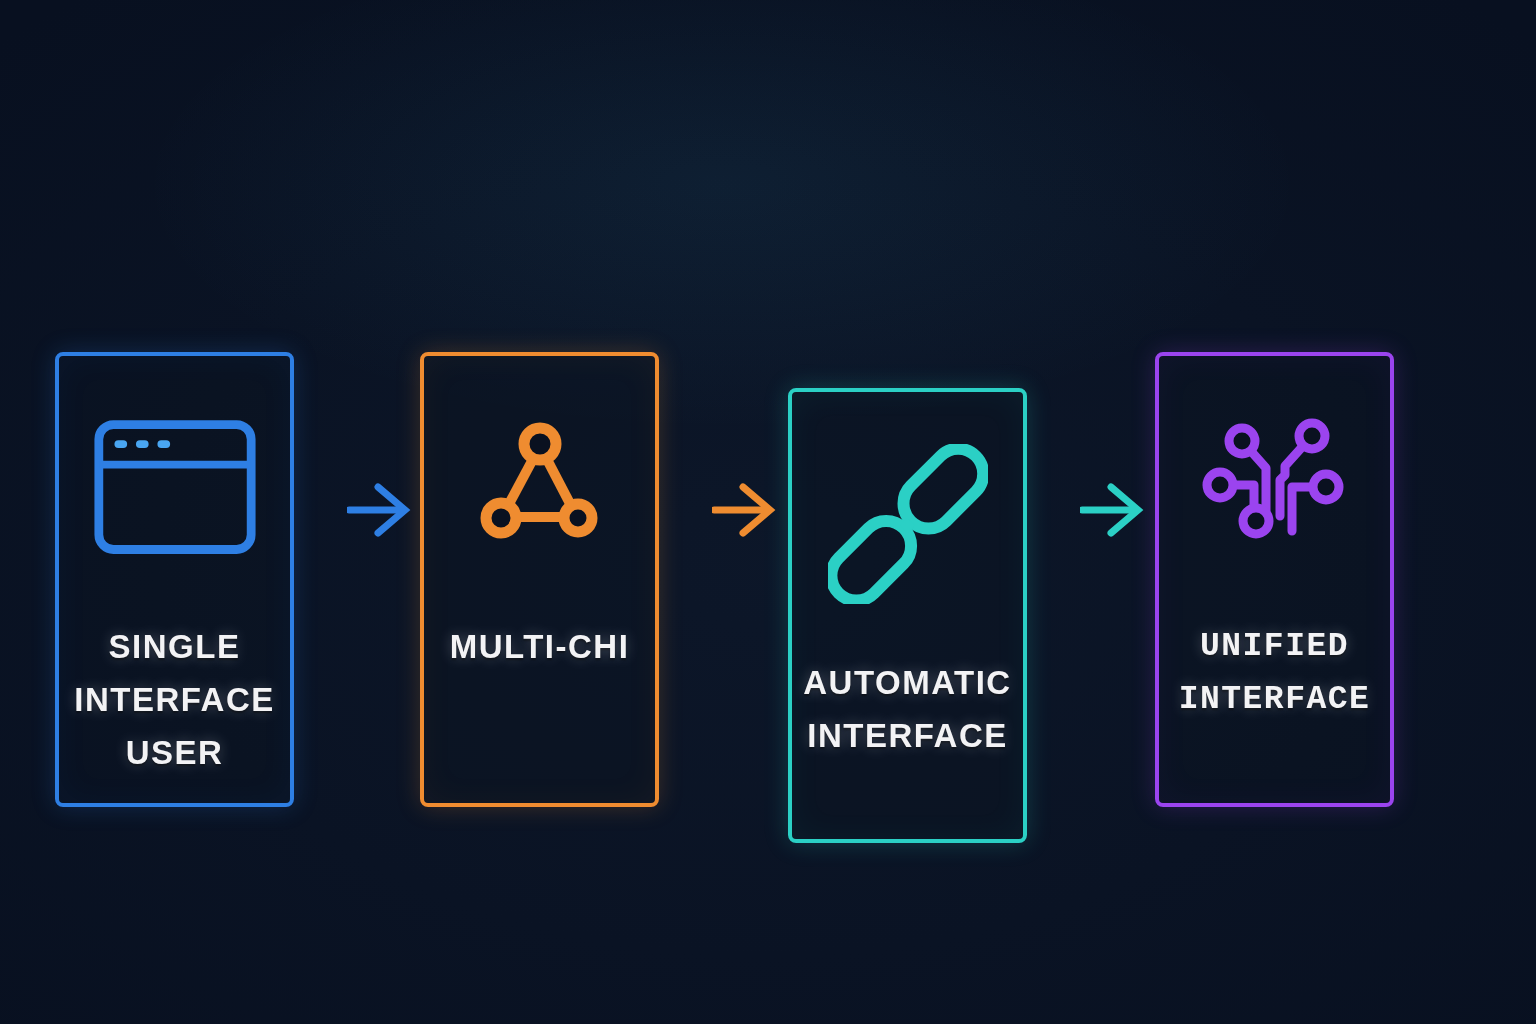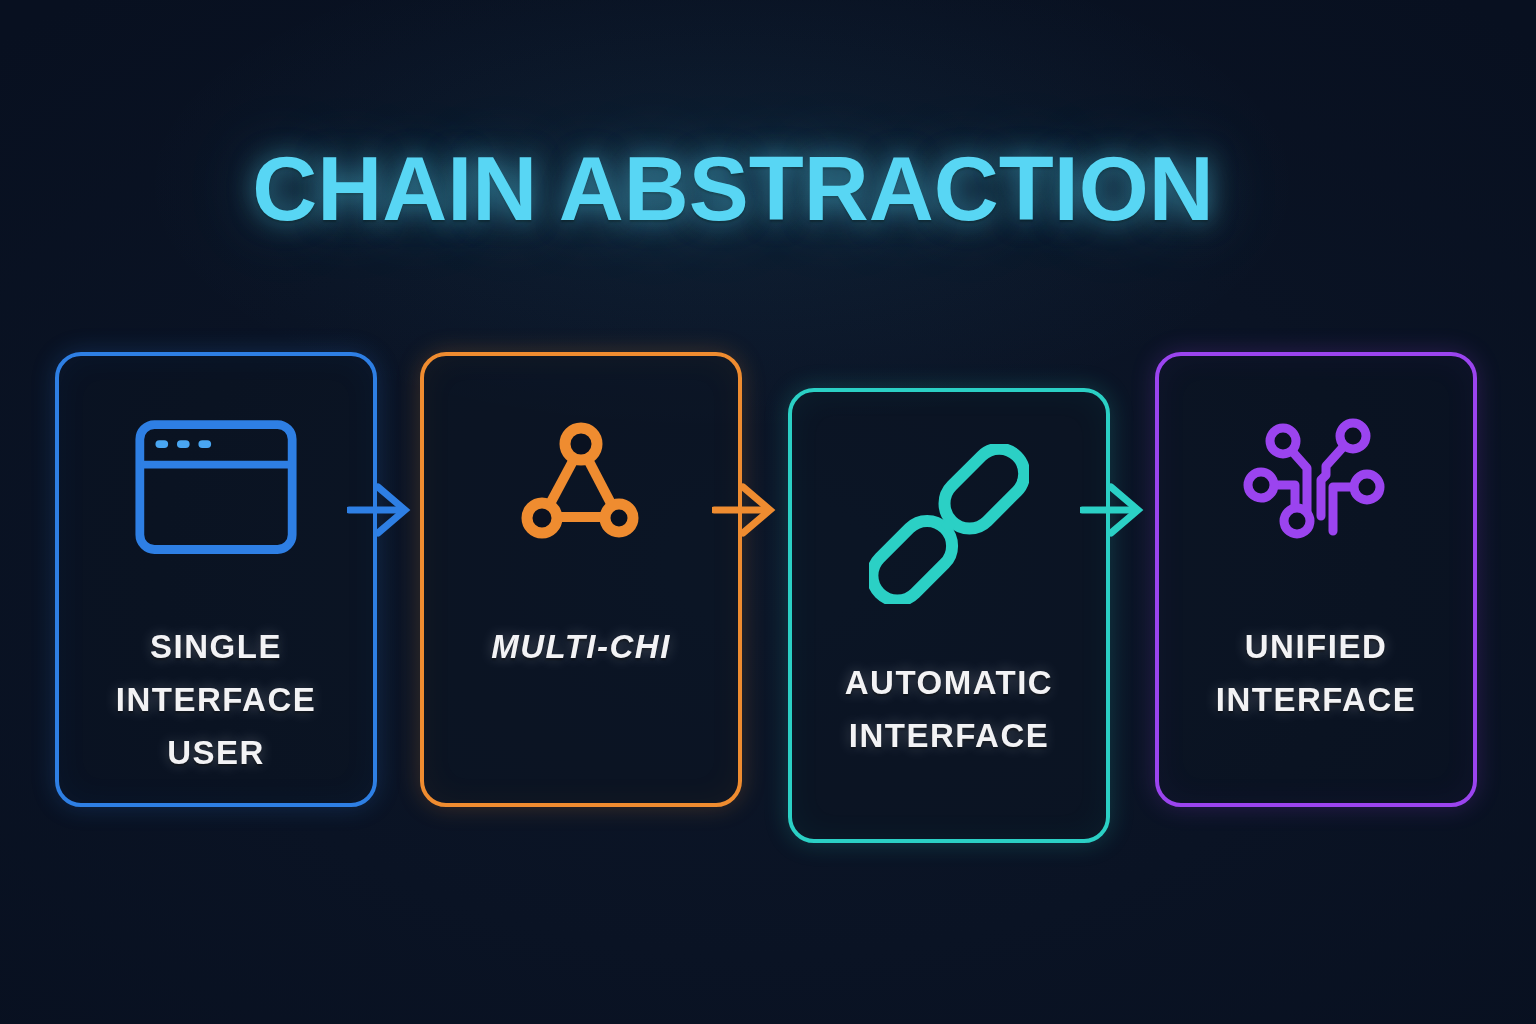--- a/index.html
+++ b/index.html
@@ -15,22 +15,22 @@
       radial-gradient(1400px 900px at 50% 55%, rgba(16,28,48,0.55), rgba(0,0,0,0) 80%),
       #081020;
   }
   .title{
     position:absolute;top:138px;left:0;right:70px;margin:0;
     text-align:center;
     font-size:90px;font-weight:700;letter-spacing:0px;
     text-shadow:0 0 26px rgba(88,214,244,.55),0 0 70px rgba(88,214,244,.30),0 2px 2px rgba(0,0,0,.6);
   }
   .card{
-    position:absolute;top:352px;width:322px;height:455px;
-    border:4px solid #888;border-radius:26px;
+    position:absolute;top:352px;width:239px;height:455px;
+    border:4px solid #888;border-radius:8px;
     background:rgba(12,19,34,.45);
     box-sizing:border-box;
   }
   .card.c1{left:55px;  box-shadow:0 0 24px rgba(46,127,228,.22), inset 0 0 34px rgba(46,127,228,.05);}
   .card.c2{left:420px; box-shadow:0 0 24px rgba(239,140,48,.22), inset 0 0 34px rgba(239,140,48,.05);}
   .card.c3{left:788px; box-shadow:0 0 24px rgba(43,208,197,.22), inset 0 0 34px rgba(43,208,197,.05);margin-top:36px;}
   .card.c4{left:1155px;box-shadow:0 0 24px rgba(155,68,239,.22), inset 0 0 34px rgba(155,68,239,.05);}
   .icon-wrap{
     position:absolute;top:52px;left:0;right:0;height:160px;
     display:flex;align-items:center;justify-content:center;
@@ -45,21 +45,20 @@
   .arrow.a1{left:347px;}
   .arrow.a2{left:712px;}
   .arrow.a3{left:1080px;}
   svg{display:block;}
 </style>
 </head>
 <body style="background: rgb(8, 16, 32);">
 
 <div class="canvas">
 
-  <h1 class="title" style="color: rgb(88, 214, 244);">CHAIN ABSTRACTION</h1>
 
   <section class="card c1" style="border-color: rgb(46, 127, 228);">
     <div class="icon-wrap">
       <svg width="166" height="148" viewBox="0 0 170 148" fill="none" stroke="#2e7fe4">
         <rect x="7" y="9" width="156" height="128" rx="15" stroke-width="9"></rect>
         <line x1="8" y1="50" x2="162" y2="50" stroke-width="8"></line>
         <g stroke="none" fill="#49a6f2">
           <rect x="23" y="25" width="13" height="8" rx="4"></rect>
           <rect x="45" y="25" width="13" height="8" rx="4"></rect>
           <rect x="67" y="25" width="13" height="8" rx="4"></rect>
@@ -77,21 +76,21 @@
     <div class="icon-wrap">
       <svg width="154" height="150" viewBox="0 0 154 150" fill="none" stroke="#ef8c30">
         <line x1="77" y1="33" x2="39" y2="104" stroke-width="10"></line>
         <line x1="77" y1="33" x2="114" y2="104" stroke-width="10"></line>
         <line x1="39" y1="104" x2="114" y2="104" stroke-width="10"></line>
         <circle cx="77" cy="31" r="16" stroke-width="11" fill="#0a1120"></circle>
         <circle cx="38" cy="105" r="15" stroke-width="11" fill="#0a1120"></circle>
         <circle cx="115" cy="105" r="14" stroke-width="11" fill="#0a1120"></circle>
       </svg>
     </div>
-    <div class="label" style="color: rgb(243, 243, 245); font-style: italic;">
+    <div class="label" style="color: rgb(243, 243, 245);">
       <div>MULTI-CHI</div>
       <div></div>
     </div>
   </section>
 
   <section class="card c3" style="border-color: rgb(43, 208, 197);">
     <div class="icon-wrap">
       <svg width="160" height="160" viewBox="0 0 160 160" fill="none" stroke="#2bd0c5">
         <g transform="rotate(45 80 80)">
           <rect x="55" y="-16" width="50" height="92" rx="25" stroke-width="12"></rect>
@@ -114,21 +113,21 @@
         <path d="M103 33 L85 53 V 62 L80 67 V 103" stroke-width="9" stroke-linecap="round" stroke-linejoin="round"></path>
         <path d="M32 72 H54 V 95" stroke-width="9" stroke-linecap="round" stroke-linejoin="round"></path>
         <path d="M113 74 H92 V 118" stroke-width="9" stroke-linecap="round" stroke-linejoin="round"></path>
         <circle cx="42" cy="28" r="13" stroke-width="9" fill="#0a1120"></circle>
         <circle cx="112" cy="23" r="13" stroke-width="9" fill="#0a1120"></circle>
         <circle cx="20" cy="72" r="13" stroke-width="9" fill="#0a1120"></circle>
         <circle cx="56" cy="108" r="13" stroke-width="9" fill="#0a1120"></circle>
         <circle cx="126" cy="74" r="13" stroke-width="9" fill="#0a1120"></circle>
       </svg>
     </div>
-    <div class="label" style="color: rgb(243, 243, 245);">
+    <div class="label" style="color: rgb(243, 243, 245); font-family: Liberation Mono, monospace;">
       <div>UNIFIED</div>
       <div>INTERFACE</div>
       <div></div>
     </div>
   </section>
 
   <svg class="arrow a1" width="64" height="56" viewBox="0 0 64 56" fill="none" stroke="#2e7fe4">
     <path d="M2 28 H54" stroke-width="7" stroke-linecap="round"></path>
     <path d="M31 5 L58 28 L31 51" stroke-width="7" stroke-linecap="round" stroke-linejoin="miter"></path>
   </svg>

